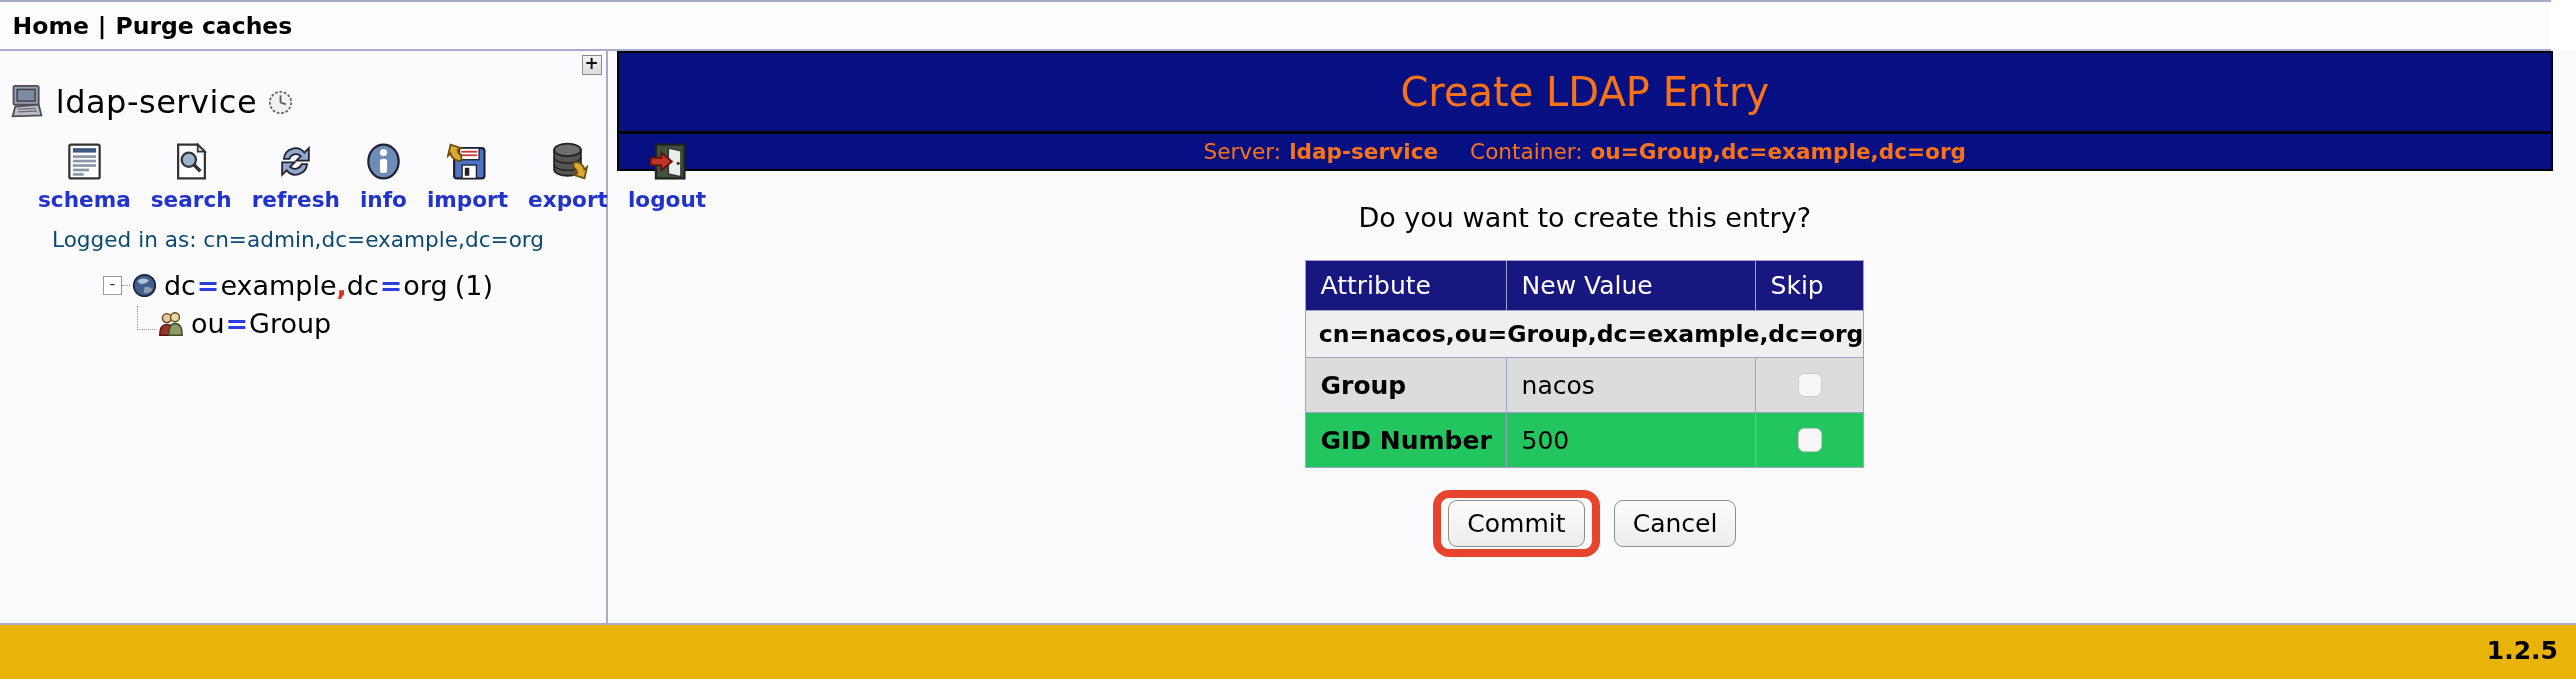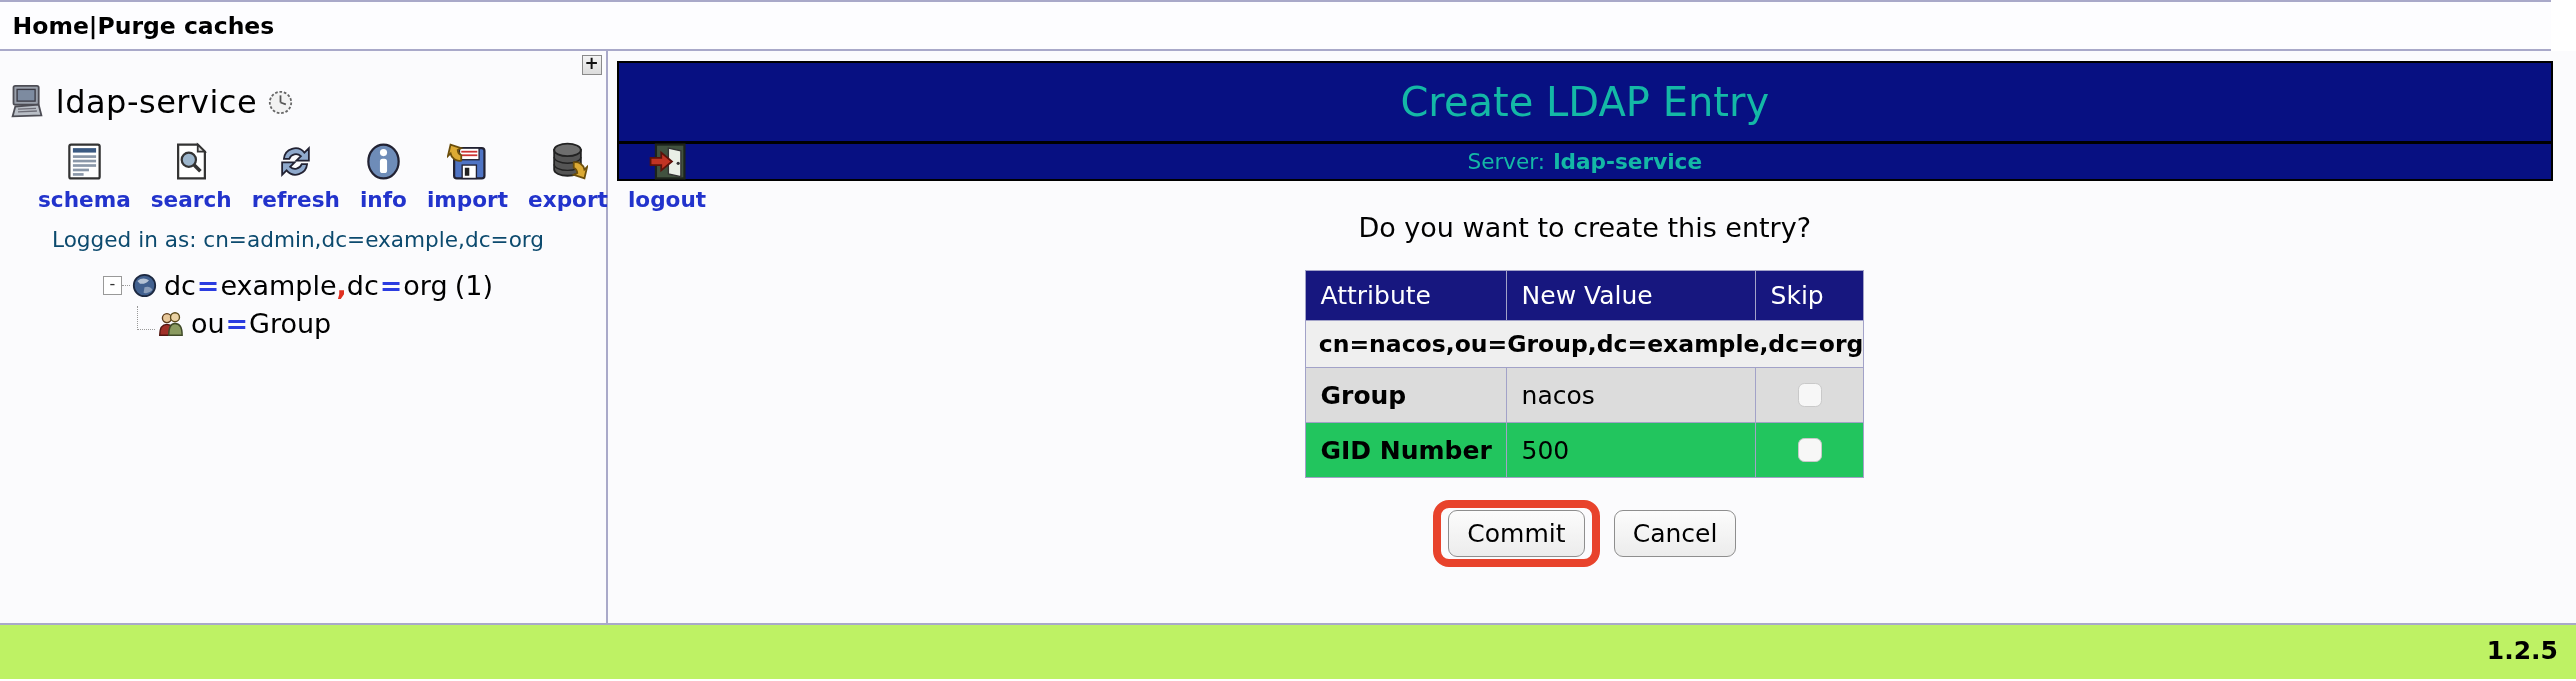--- a/index.html
+++ b/index.html
@@ -3,21 +3,21 @@
 <meta charset="utf-8">
 <style>
   * { margin:0; padding:0; box-sizing:border-box; }
   html,body { width:2576px; height:682px; background:#ffffff; overflow:hidden;
               font-family:"DejaVu Sans","Liberation Sans",sans-serif; color:#000; }
 
   
   .topbar { width:2551px; height:51px; background:#fdfdff;
             border-top:2.7px solid #a9a9c9; border-bottom:2.7px solid #a9a9c9;
             display:flex; align-items:center; padding-left:12.6px;
-            font-size:23.5px; font-weight:bold; }
+            font-size:23.5px; font-weight:bold; gap:9px; }
   .topbar a { color:#000; text-decoration:none; cursor:pointer; }
 
   
   .content-row { display:flex; width:2576px; height:574px; }
 
   .sidebar { width:608px; background:#fbfbfd; position:relative;
              border-right:2.7px solid #a9a9c9; border-bottom:2.7px solid #a9a9c9; }
   .mainpanel { flex:1; background:#fbfbfd; border-bottom:2.7px solid #a9a9c9;
                padding:0 23.5px 0 9px; }
 
@@ -44,21 +44,21 @@
   .twig { width:8px; border-top:1.8px dotted #999; height:0; }
   .connector { width:18px; height:23.5px; border-left:1.8px dotted #999;
                border-bottom:1.8px dotted #999; margin-bottom:10.8px; }
   .tree-icon { width:25px; height:25px; margin:0 7.2px 0 1.8px; flex:0 0 auto; }
   .t-eq { color:#2b3ce0; font-weight:bold; padding:0 0.9px; }
   .t-comma { color:#e03020; font-weight:bold; }
   .t-count { margin-left:7.2px; }
   .tnode .label-link { cursor:pointer; display:flex; align-items:center; }
 
   
-  .banner { margin-top:10px; border:2.7px solid #000; background:#071082; color:#14b8a6; }
+  .banner { border:2.7px solid #000; background:#071082; color:#f97316; }
   .banner-title { height:78px; line-height:78px; text-align:center; font-size:40px; }
   .banner-sub { border-top:3.6px solid #000; height:38px; display:flex;
                 justify-content:center; align-items:center; gap:32px; font-size:21.6px;text-align:center; }
   .banner-sub .pair { display:flex; gap:8px; align-items:center; }
   .banner-sub b { font-weight:bold; }
 
   .question { margin-top:31px; text-align:center; font-size:27px; }
 
   table.confirm { margin:27px auto 0; border-collapse:collapse; width:547px;
                   border:1.8px solid #a2a2c8; }
@@ -79,21 +79,21 @@
 
   .btn-row { margin-top:21.6px; display:flex; justify-content:center; align-items:center; }
   .highlight-ring { border:8px solid #e8432c; border-radius:16px; padding:1.8px 7.2px;
                     margin-right:14px; display:inline-flex; align-items:center; }
   button.action { font-size:25px; font-family:inherit; padding:8px 18px;
                   background:linear-gradient(#fcfcfc,#ececec); border:1.8px solid #8e8e8e;
                   border-radius:9px; color:#000; cursor:pointer; }
 
   
   .footer { height:54px; text-align:right; padding:10.8px 18px 0 0;
-            font-size:25px; font-weight:bold; background:#bef264; }
+            font-size:25px; font-weight:bold; background:#eab308; }
 </style>
 </head>
 <body>
 
 <div class="topbar">
   <a>Home</a>
   <span>|</span>
   <a>Purge caches</a>
 </div>
 
@@ -223,20 +223,24 @@
   </div>
 
   <div class="mainpanel">
     <div class="banner">
       <div class="banner-title">Create LDAP Entry</div>
       <div class="banner-sub">
         <span class="pair">
           <span>Server:</span>
           <b>ldap-service</b>
         </span>
+        <span class="pair">
+          <span>Container:</span>
+          <b>ou=Group,dc=example,dc=org</b>
+        </span>
       </div>
     </div>
 
     <div class="question">Do you want to create this entry?</div>
 
     <table class="confirm">
       <thead>
         <tr>
           <th class="col-attr">Attribute</th>
           <th class="col-val">New Value</th>

